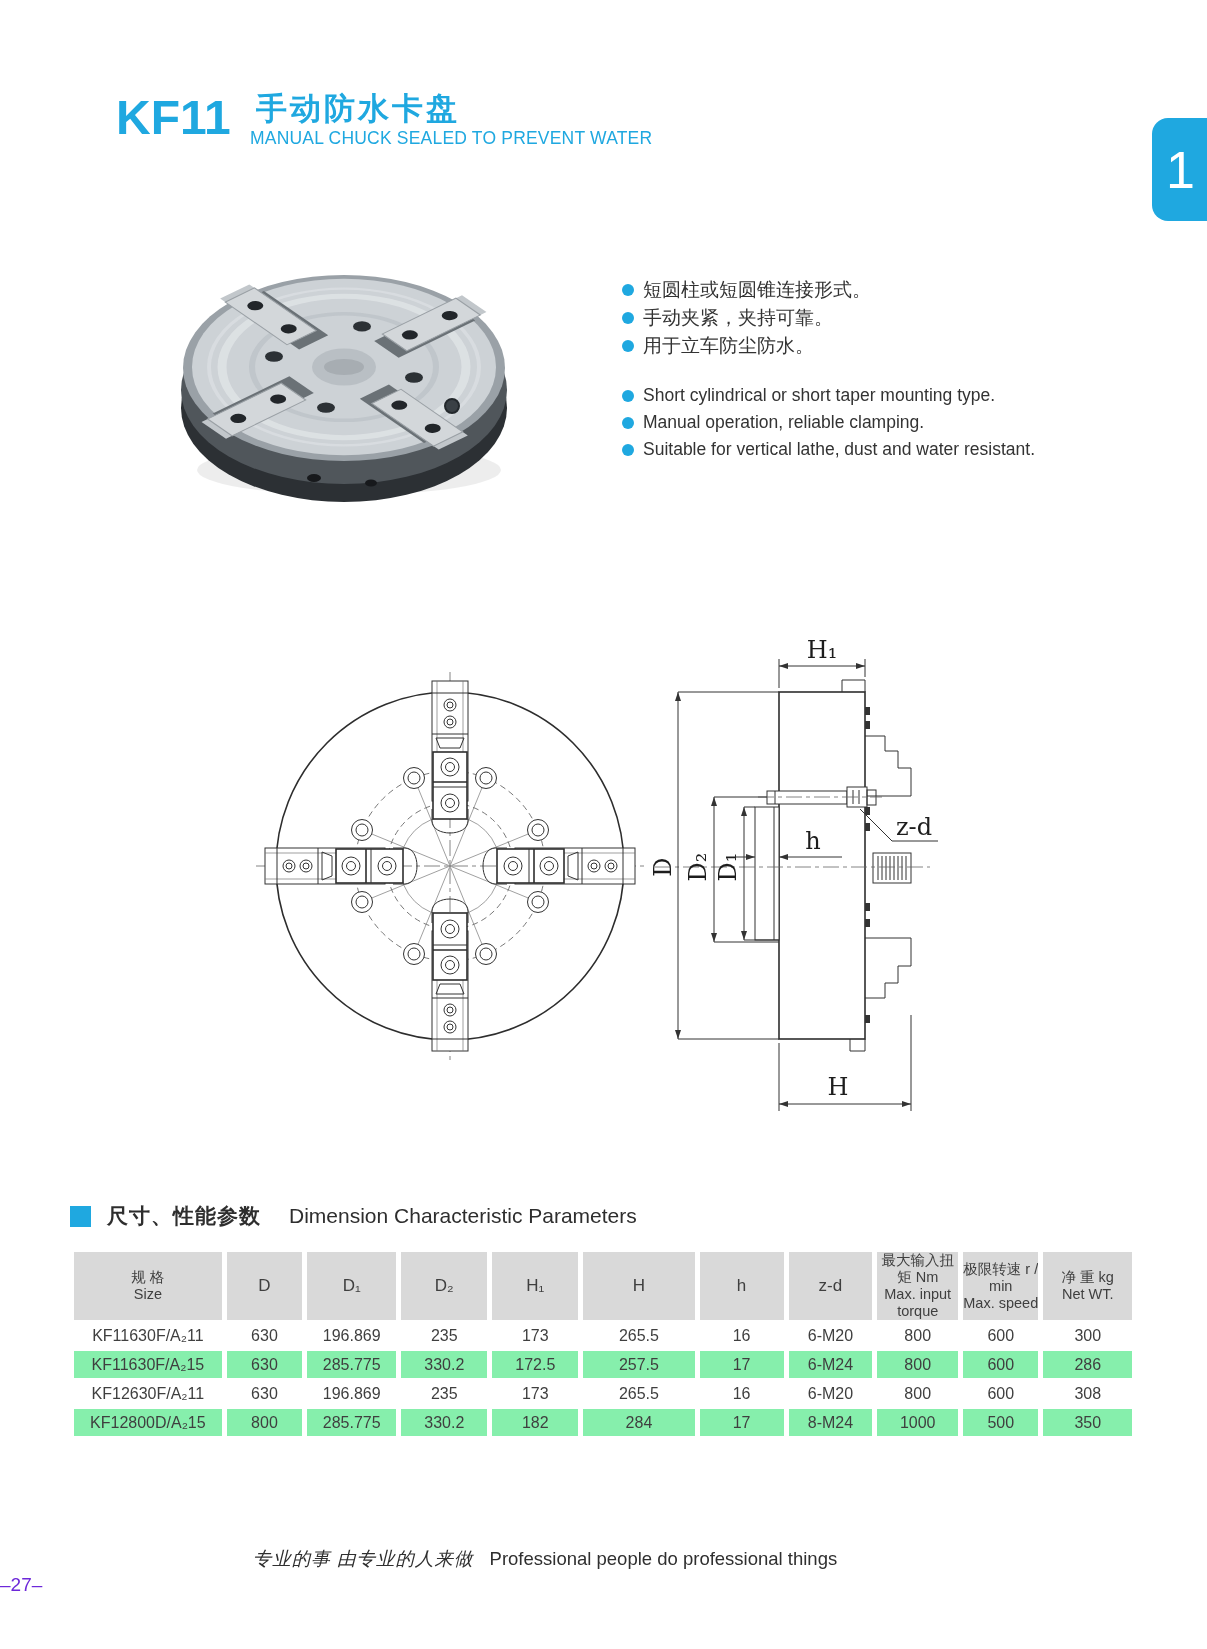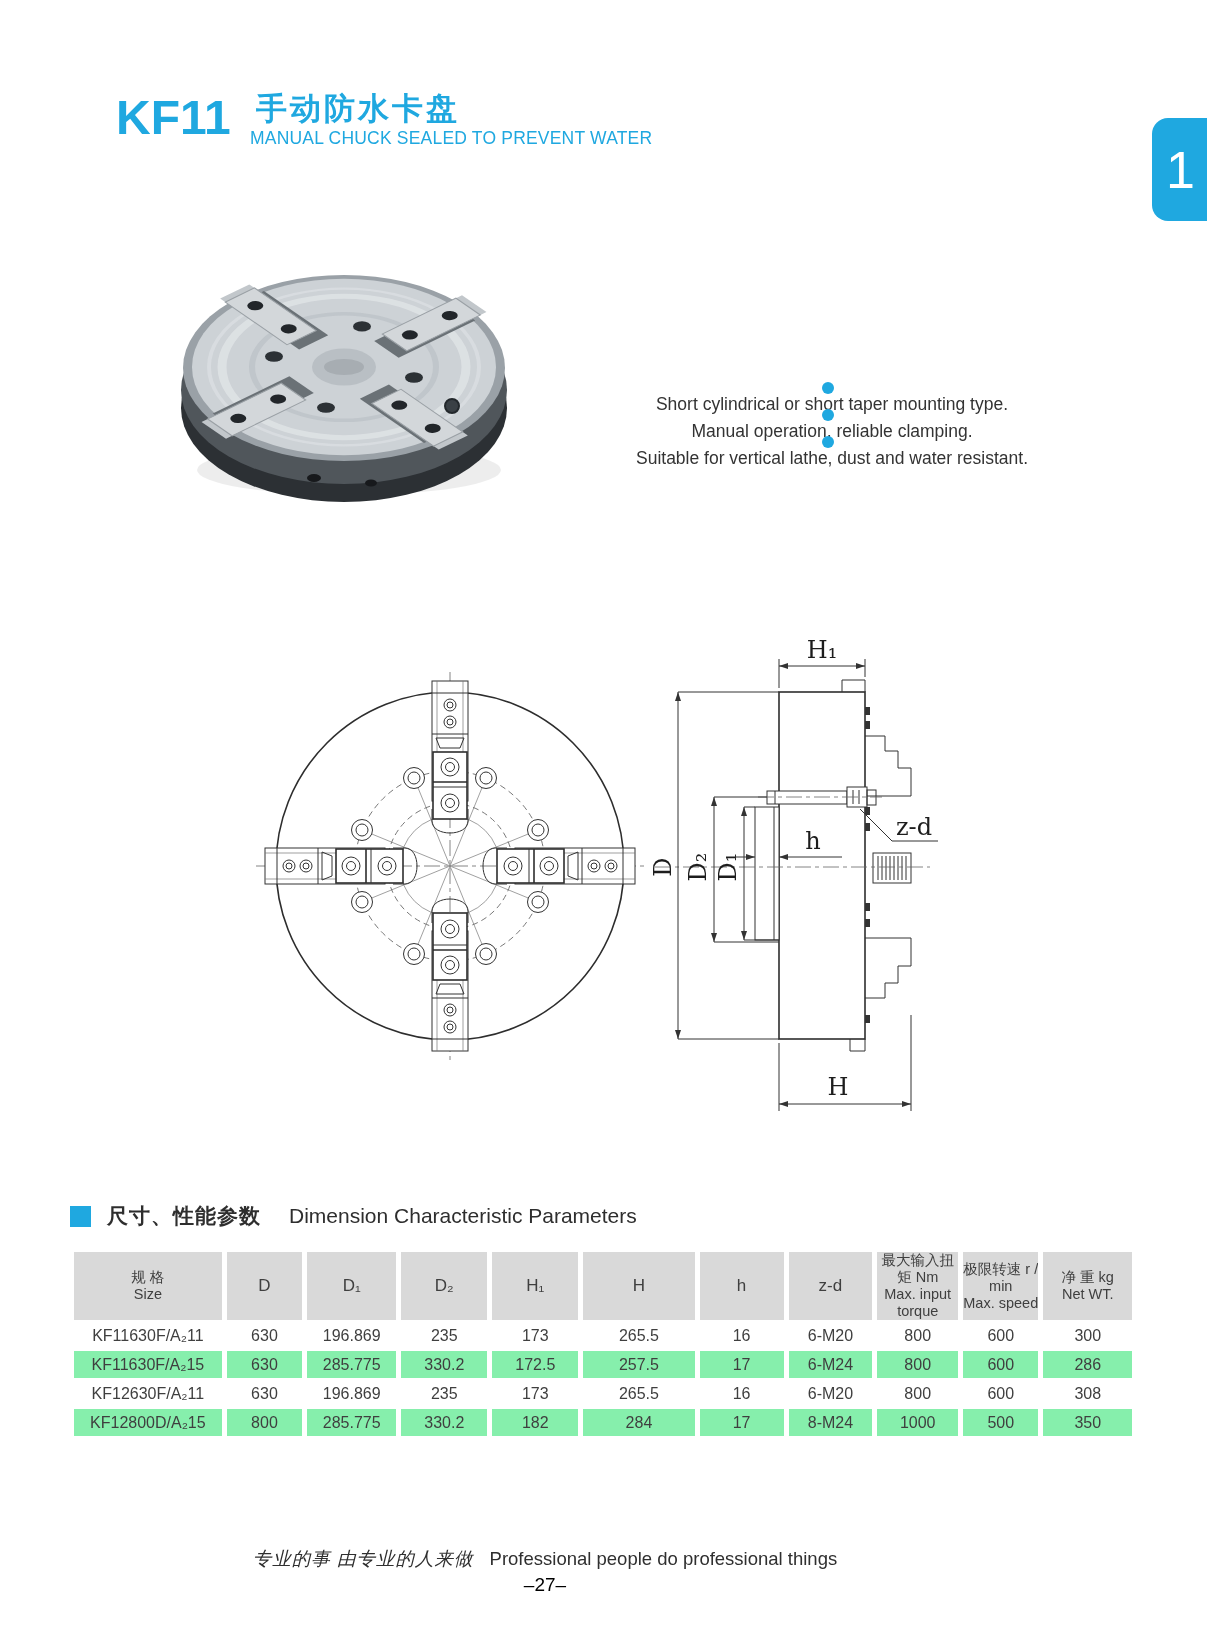--- a/index.html
+++ b/index.html
@@ -13,21 +13,21 @@
   .title-en{left:250px;top:128px;font-size:17.5px;color:#1FA8E0;letter-spacing:.2px;}
   .side-tab{left:1152px;top:118px;width:55px;height:103px;background:#1FA8E0;
             border-radius:16px 0 0 16px;color:#fff;font-size:52px;
             display:flex;align-items:center;padding-left:14px;box-sizing:border-box;}
 
   
   .bullets{left:622px;width:420px;}
   .b-cn{top:276px;}
   .b-en{top:382px;}
   .bullets .li{display:flex;align-items:center;height:28px;}
-  .b-en .li{height:27px;flex-direction:column;}
+  .b-en .li{height:27px;}
   .dot{width:12px;height:12px;border-radius:50%;background:#1FA8E0;flex:0 0 12px;margin-right:9px;}
   .b-cn .txt{font-size:19px;color:#333;}
   .b-en .txt{font-size:17.5px;color:#333;}
 
   
   .ln{stroke:#333;fill:none;stroke-width:1;}
   .ln2{stroke:#2d2d2d;fill:none;stroke-width:1.6;}
   .thin{stroke:#777;fill:none;stroke-width:.7;}
   .cl{stroke:#666;fill:none;stroke-width:.8;stroke-dasharray:16 4 4 4;}
   .dsh{stroke:#555;fill:none;stroke-width:.8;stroke-dasharray:6 4;}
@@ -52,21 +52,21 @@
   tbody tr td{background:#fff;}
   tbody tr.shade td{background:#86efac;}
   .th-l1{display:block;font-size:17px;line-height:20px;}
   .th-sm .th-l1{font-size:14.5px;line-height:17px;}
   .th-sm .th-l2{display:block;font-size:14.5px;line-height:17px;}
   .th-l2:empty{display:none;}
 
   
   .footer{left:0;top:1546px;width:1090px;text-align:center;font-size:18.5px;color:#2f2f2f;}
   .footer .cn{margin-right:11px;letter-spacing:1px;font-style:italic;}
-  .pageno{left:0;top:1574px;width:1090px;text-align:center;font-size:19px;color:#000000;}
+  .pageno{left:0;top:1574px;width:1090px;font-size:19px;color:#6d28d9;}
 </style>
 </head>
 <body>
 
 <div id="page">
 
   <div class="abs model">KF11</div>
   <div class="abs title-cn">手动防水卡盘</div>
   <div class="abs title-en">MANUAL CHUCK SEALED TO PREVENT WATER</div>
   <div class="abs side-tab">
@@ -134,20 +134,34 @@
           <rect x="-19" y="-170" width="38" height="10" fill="#c2c7cb"></rect>
           <rect x="-19" y="-162" width="38" height="96" fill="#d3d7da" stroke="#9aa0a5" stroke-width="1.5"></rect>
           <circle cx="0" cy="-138" r="8" fill="#22262a"></circle>
             <circle cx="0" cy="-86" r="8" fill="#22262a"></circle>
         </g>
       </g>
     </g>
     <circle cx="289" cy="184" r="7" fill="#3a4045" stroke="#23282c" stroke-width="2"></circle>
   </svg>
 
+  <div class="abs bullets b-cn">
+    <div class="li">
+      <span class="dot"></span>
+      <span class="txt">短圆柱或短圆锥连接形式。</span>
+      </div>
+    <div class="li">
+      <span class="dot"></span>
+      <span class="txt">手动夹紧，夹持可靠。</span>
+      </div>
+    <div class="li">
+      <span class="dot"></span>
+      <span class="txt">用于立车防尘防水。</span>
+      </div>
+  </div>
   <div class="abs bullets b-en">
     <div class="li">
       <span class="dot"></span>
       <span class="txt">Short cylindrical or short taper mounting type.</span>
       </div>
     <div class="li">
       <span class="dot"></span>
       <span class="txt">Manual operation, reliable clamping.</span>
       </div>
     <div class="li">

